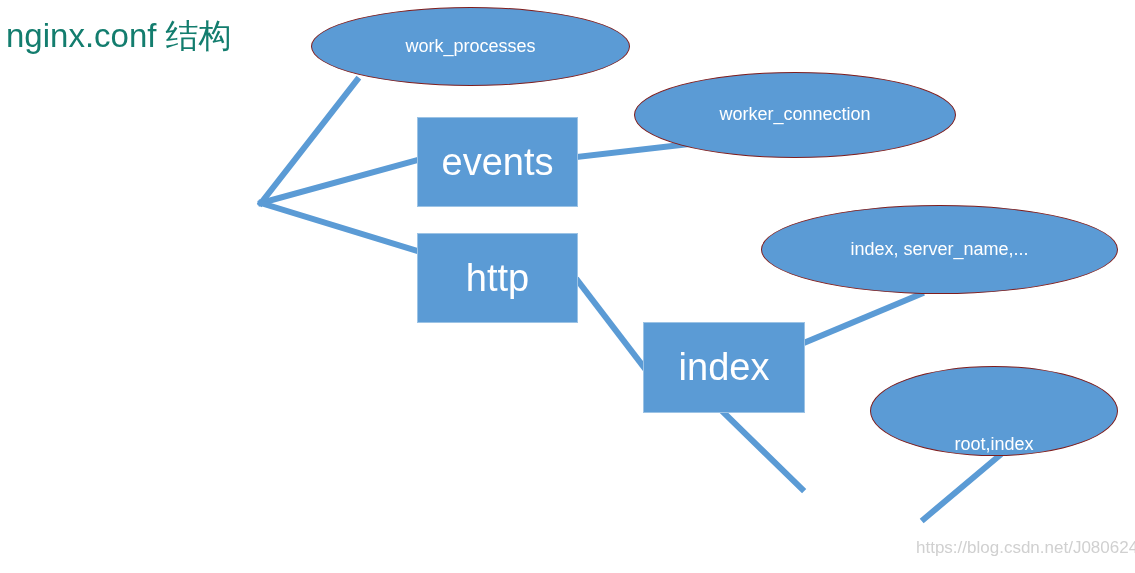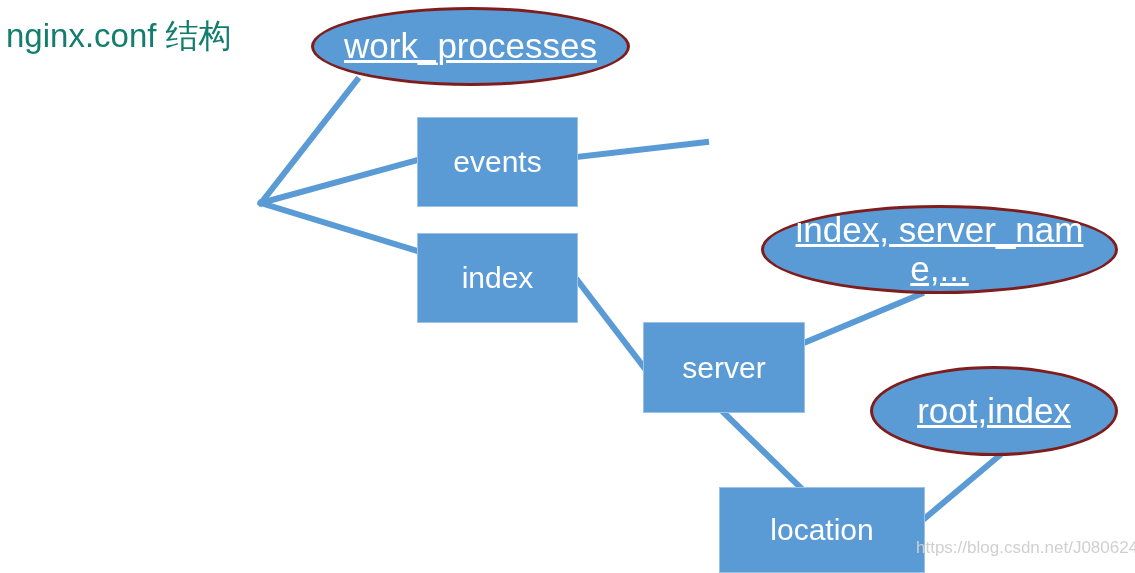--- a/index.html
+++ b/index.html
@@ -29,31 +29,30 @@
     display: flex;
     align-items: center;
     justify-content: center;
     text-align: center;
     color: #ffffff;
     background: #5B9BD5;
     box-sizing: border-box;
   }
   .node-box {
     border: 1px solid #9CC3E5;
-    font-size: 30px;
+    font-size: 38px;
     line-height: 1.12;
     padding: 0 6px;
   }
   .node-ellipse {
-    border: 3px solid #7f1d1d;
+    border: 1px solid #7f1d1d;
     border-radius: 50%;
-    font-size: 35px;
+    font-size: 18px;
     line-height: 1.1;
     padding: 0 10px;
-    text-decoration: underline;
   }
   .node-label {
     display: block;
     width: 100%;
     word-break: break-all;
   }
   #title {
     position: absolute;
     left: 6px;
     top: 14px;
@@ -97,36 +96,36 @@
 
 
   <div class="node node-ellipse" style="left:311px; top:7px; width:319px; height:79px;">
     <span class="node-label">work_processes</span>
   </div>
 
   <div class="node node-box" style="left:417px; top:117px; width:161px; height:90px;">
     <span class="node-label">events</span>
   </div>
 
+  <div class="node node-ellipse" style="left:634px; top:72px; width:322px; height:86px;">
+    <span class="node-label">worker_connection</span>
+  </div>
 
   <div class="node node-box" style="left:417px; top:233px; width:161px; height:90px;">
-    <span class="node-label">index</span>
+    <span class="node-label">http</span>
   </div>
 
   <div class="node node-ellipse" style="left:761px; top:205px; width:357px; height:89px;">
     <span class="node-label">index, server_name,...</span>
   </div>
 
   <div class="node node-box" style="left:643px; top:322px; width:162px; height:91px;">
-    <span class="node-label">server</span>
+    <span class="node-label">index</span>
   </div>
 
-  <div class="node node-ellipse" style="left:870px; top:366px; width:248px; height:90px;">
+  <div class="node node-ellipse" style="left:870px; top:366px; width:248px; height:90px;align-items:flex-end;">
     <span class="node-label">root,index</span>
   </div>
 
-  <div class="node node-box" style="left:719px; top:487px; width:206px; height:86px;">
-    <span class="node-label">location</span>
-  </div>
 
   <div id="watermark">https://blog.csdn.net/J080624</div>
 
 </div>
 
 </body></html>

